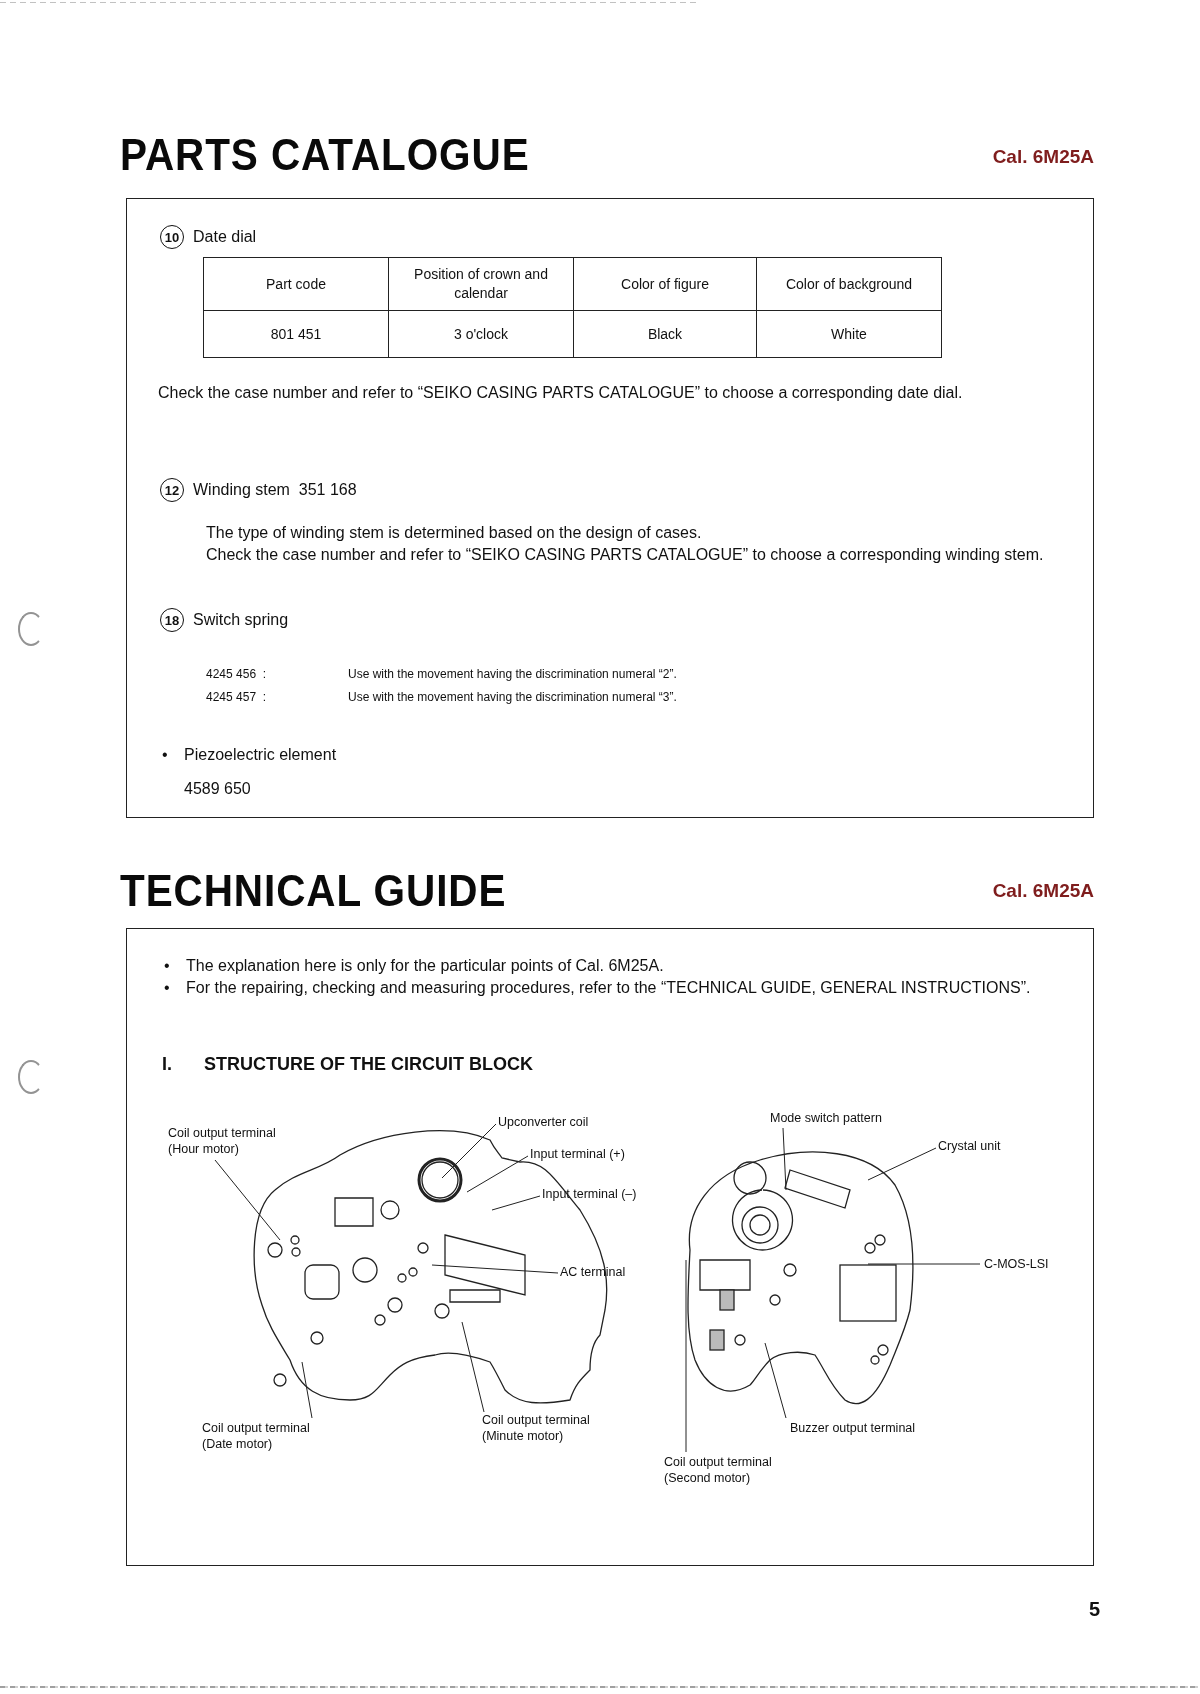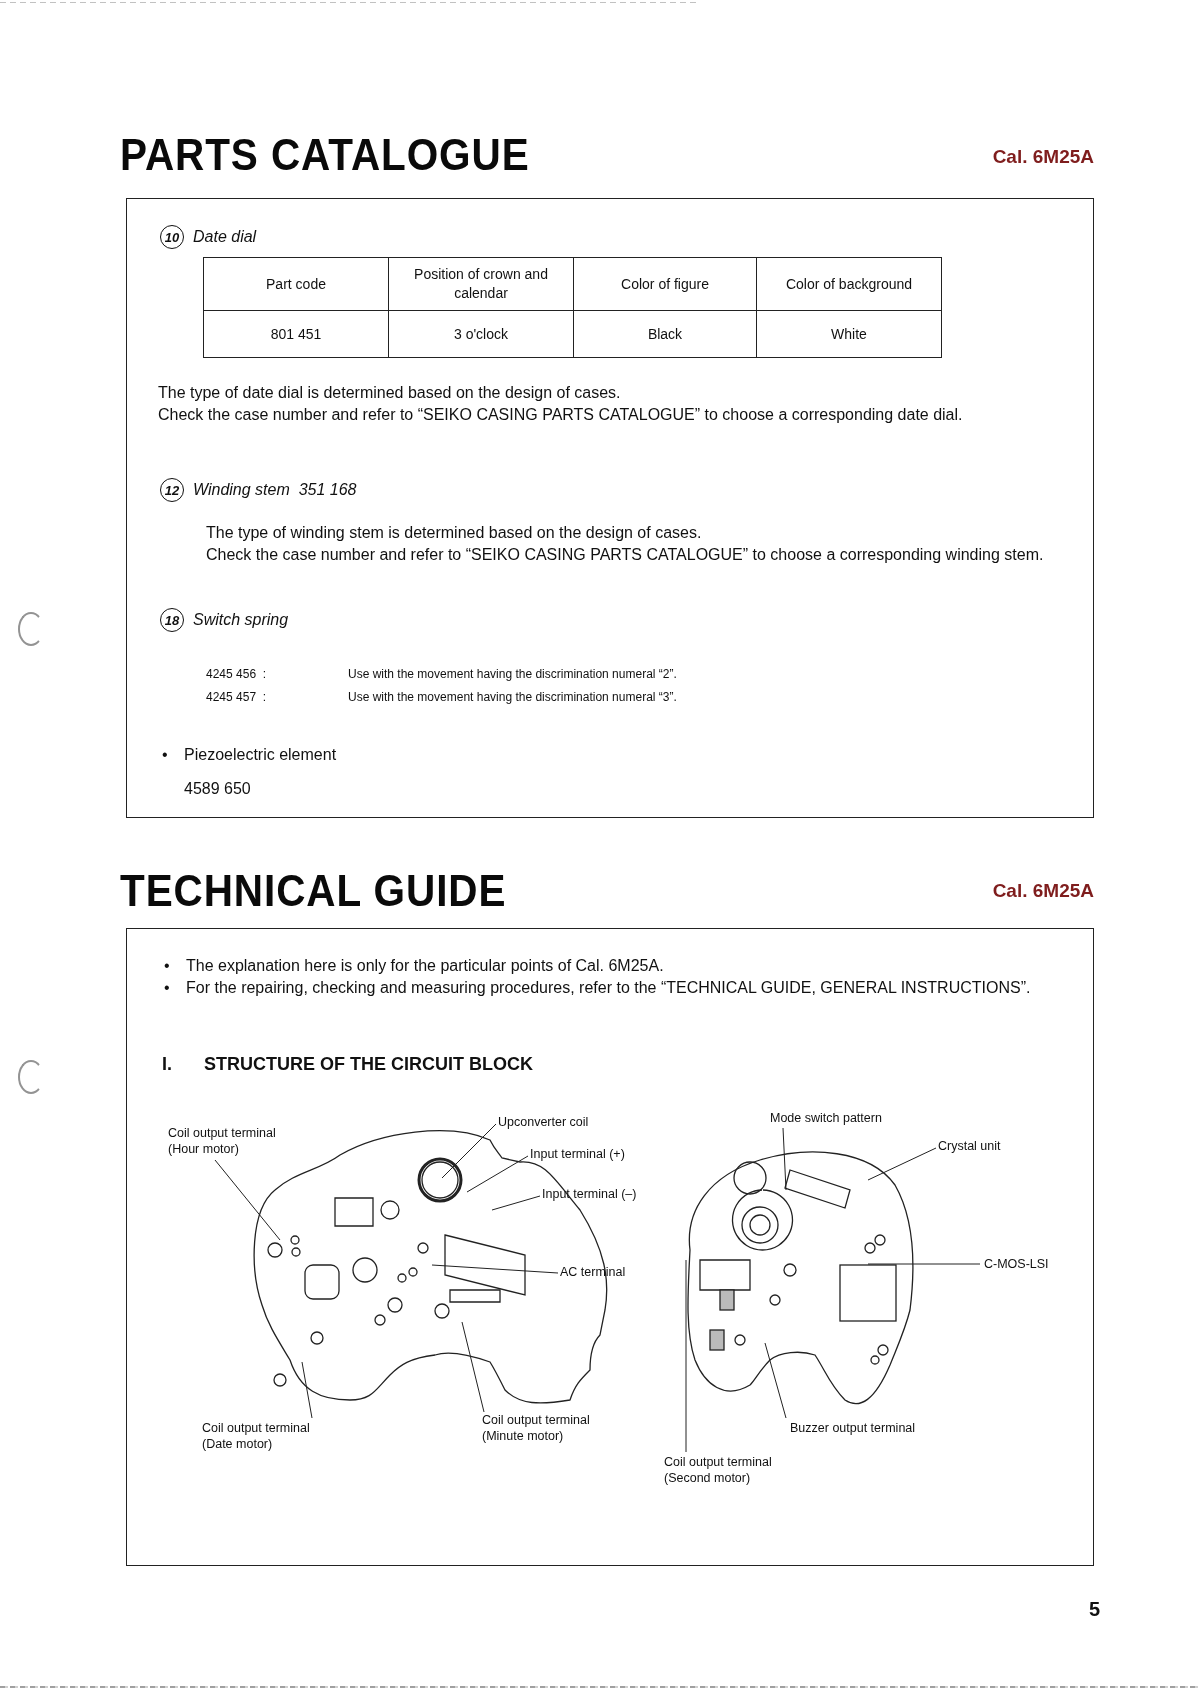--- a/index.html
+++ b/index.html
@@ -12,21 +12,21 @@
   .punch { position: absolute; left: 18px; width: 22px; height: 30px; border: 2px solid #666;
            border-right-color: transparent; border-radius: 50%; opacity: .7; }
 
   .section-title { position: absolute; left: 120px; font-family: "Liberation Sans", sans-serif;
        font-weight: bold; font-size: 44px; letter-spacing: 1px; transform: scaleX(.92);
        transform-origin: left center; color: #0a0a0a; }
   .cal-label { position: absolute; right: 106px; font-weight: bold; font-size: 19px; color: #7f1d1d; }
 
   .box { position: absolute; border: 1.5px solid #222; }
 
-  .numbered { position: absolute; display: flex; align-items: center; font-size: 16px; font-style: italic; }
+  .numbered { position: absolute; display: flex; align-items: center; font-size: 16px; }
   .circ { display: inline-flex; width: 24px; height: 24px; border: 1.6px solid #111; border-radius: 50%;
           align-items: center; justify-content: center; font-size: 13px; font-weight: bold;
           margin-right: 9px; box-sizing: border-box; }
 
   table.dial { position: absolute; left: 203px; top: 257px; border-collapse: collapse; font-size: 14px; }
   table.dial td, table.dial th { border: 1.5px solid #222; text-align: center; font-weight: normal;
           padding: 0 4px; }
   table.dial th { height: 52px; line-height: 19px; }
   table.dial td { height: 46px; }
 
@@ -72,21 +72,20 @@
   <tr>
     <td>801 451</td>
     <td>3 o'clock</td>
     <td>Black</td>
     <td>White</td>
   </tr>
 </tbody>
   </table>
 
 <div class="para" style="left:158px; top:382px; width:920px">
-  <div>The type of date dial is determined based on the design of cases.</div>
   <div>Check the case number and refer to “SEIKO CASING PARTS CATALOGUE” to choose a corresponding date dial.</div>
 </div>
 
 <div class="numbered" style="left:160px; top:478px">
   <span class="circ">12</span>
   <span style="white-space:pre">Winding stem  351 168</span>
 </div>
 <div class="para" style="left:206px; top:522px; width:880px">
   <div>The type of winding stem is determined based on the design of cases.</div>
   <div>Check the case number and refer to “SEIKO CASING PARTS CATALOGUE” to choose a corresponding winding stem.</div>

